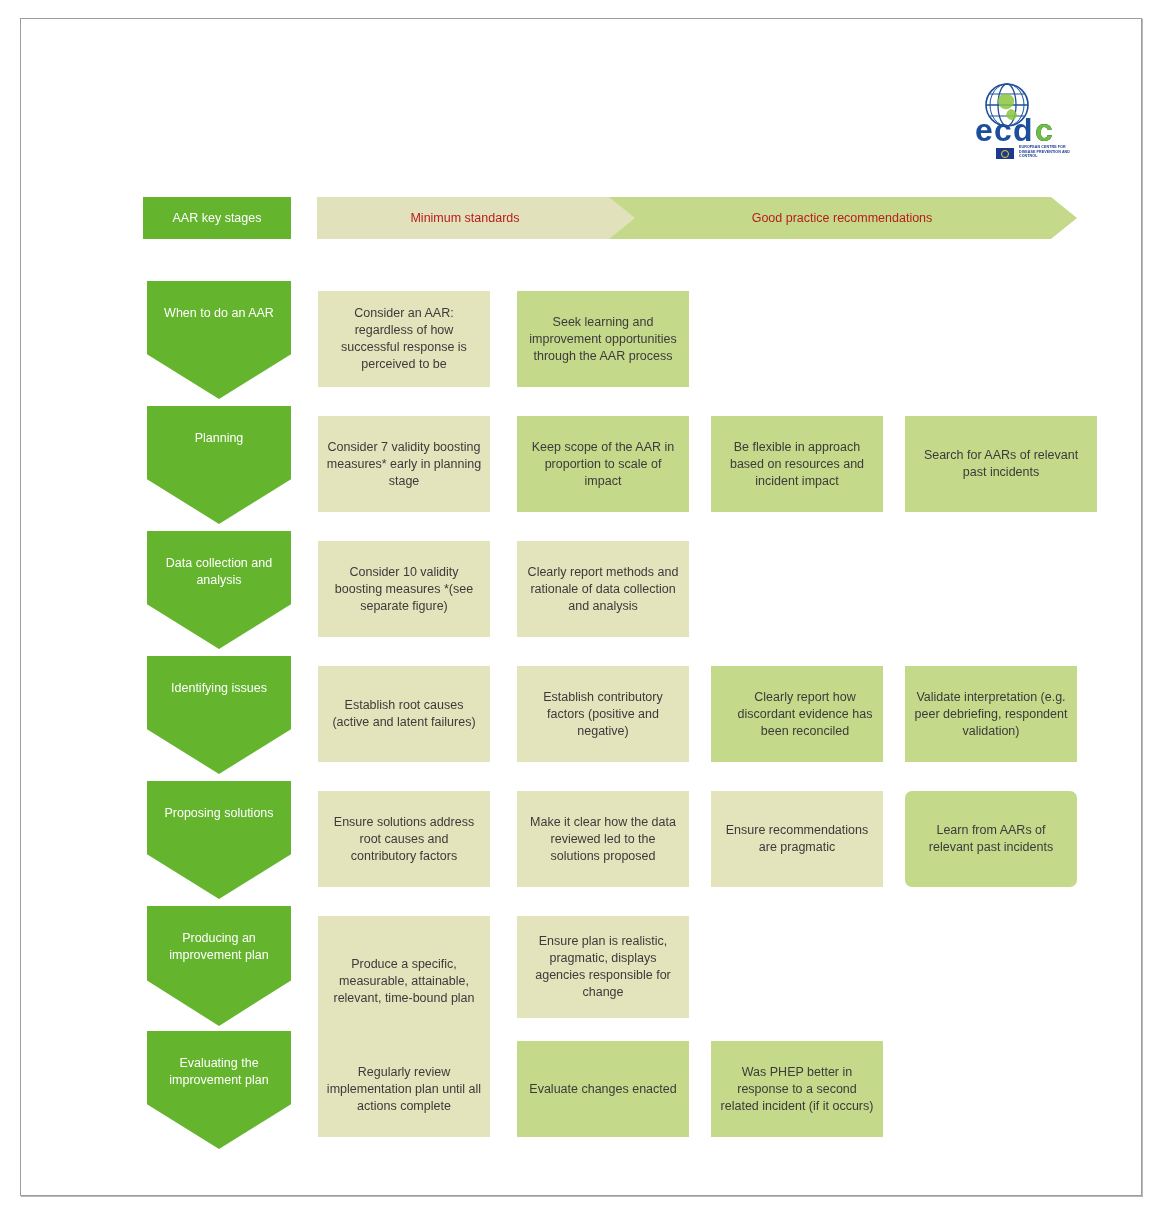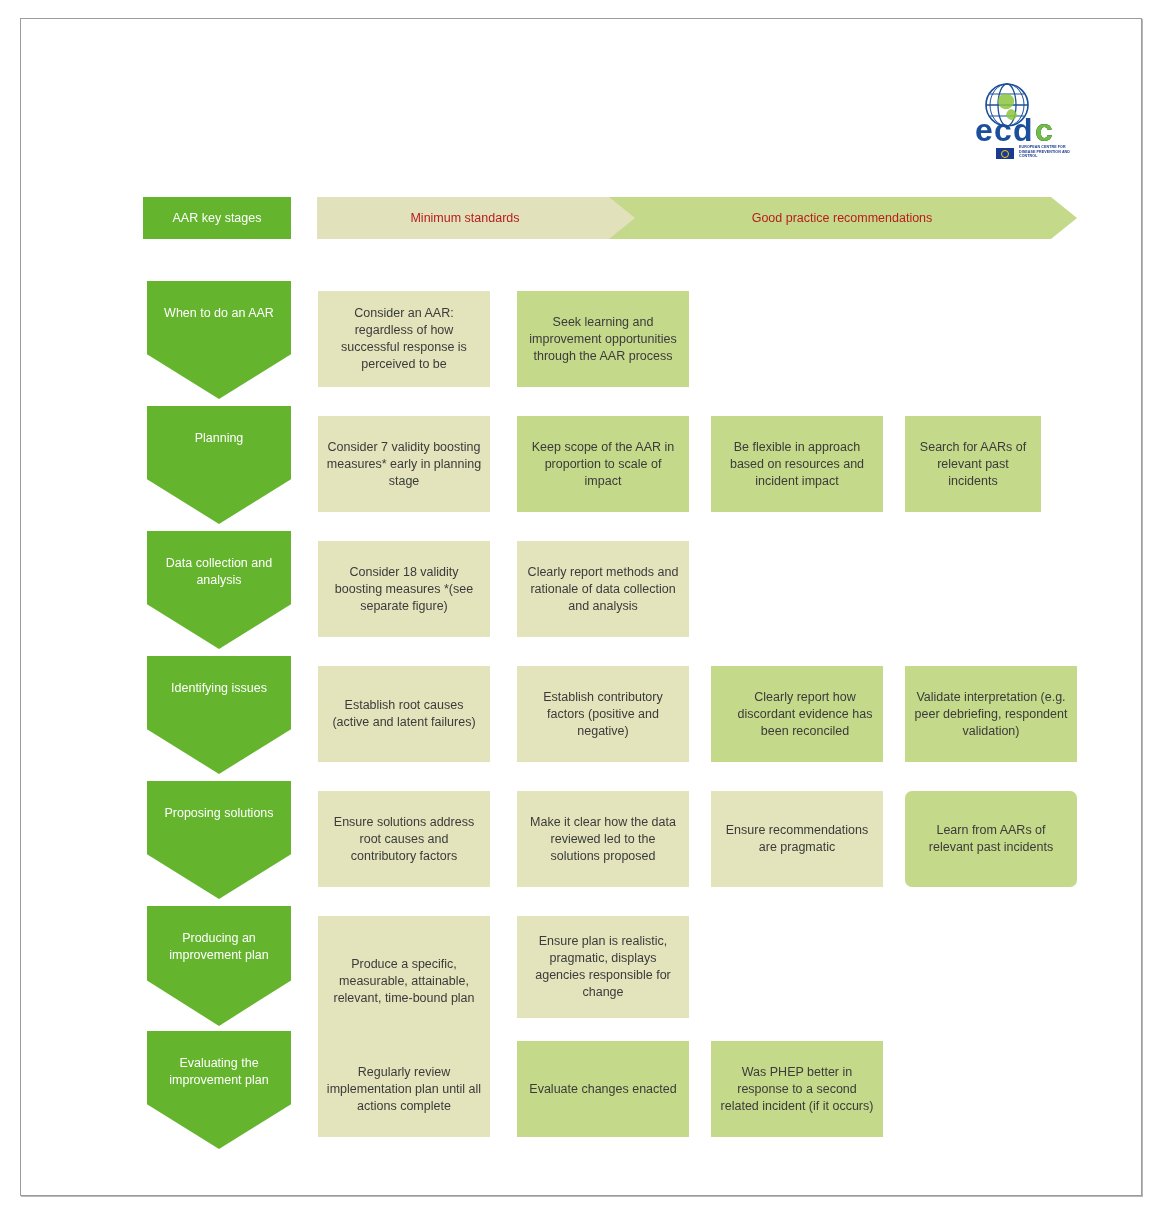--- a/index.html
+++ b/index.html
@@ -164,26 +164,26 @@
         <div class="stage-arrow" style="top: 387px; height: 118px;"><span>Planning</span></div>
         <div class="cell beige" style="left: 297px; top: 397px; width: 172px; height: 96px;">
           <span>Consider 7 validity boosting measures* early in planning stage</span>
         </div>
         <div class="cell lgreen" style="left: 496px; top: 397px; width: 172px; height: 96px;">
           <span>Keep scope of the AAR in proportion to scale of impact</span>
         </div>
         <div class="cell lgreen" style="left: 690px; top: 397px; width: 172px; height: 96px;">
           <span>Be flexible in approach based on resources and incident impact</span>
         </div>
-        <div class="cell lgreen" style="left: 884px; top: 397px; width: 136px; height: 96px;">
+        <div class="cell lgreen" style="left: 884px; top: 397px; width: 192px; height: 96px;">
           <span>Search for AARs of relevant past incidents</span>
         </div>
         <div class="stage-arrow" style="top: 512px; height: 118px;"><span>Data collection and analysis</span></div>
         <div class="cell beige" style="left: 297px; top: 522px; width: 172px; height: 96px;">
-          <span>Consider 18 validity boosting measures *(see separate figure)</span>
+          <span>Consider 10 validity boosting measures *(see separate figure)</span>
         </div>
         <div class="cell beige" style="left: 496px; top: 522px; width: 172px; height: 96px;">
           <span>Clearly report methods and rationale of data collection and analysis</span>
         </div>
         <div class="stage-arrow" style="top: 637px; height: 118px;"><span>Identifying issues</span></div>
         <div class="cell beige" style="left: 297px; top: 647px; width: 172px; height: 96px;">
           <span>Establish root causes (active and latent failures)</span>
         </div>
         <div class="cell beige" style="left: 496px; top: 647px; width: 172px; height: 96px;">
           <span>Establish contributory factors (positive and negative)</span>

